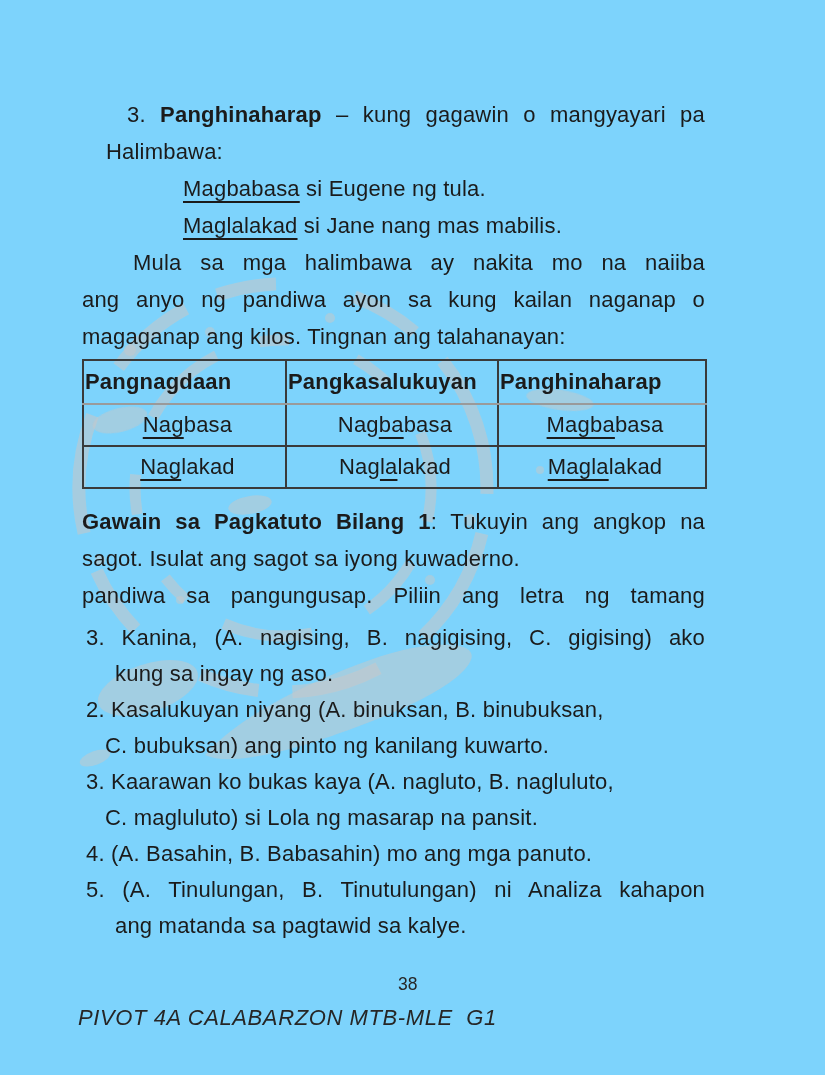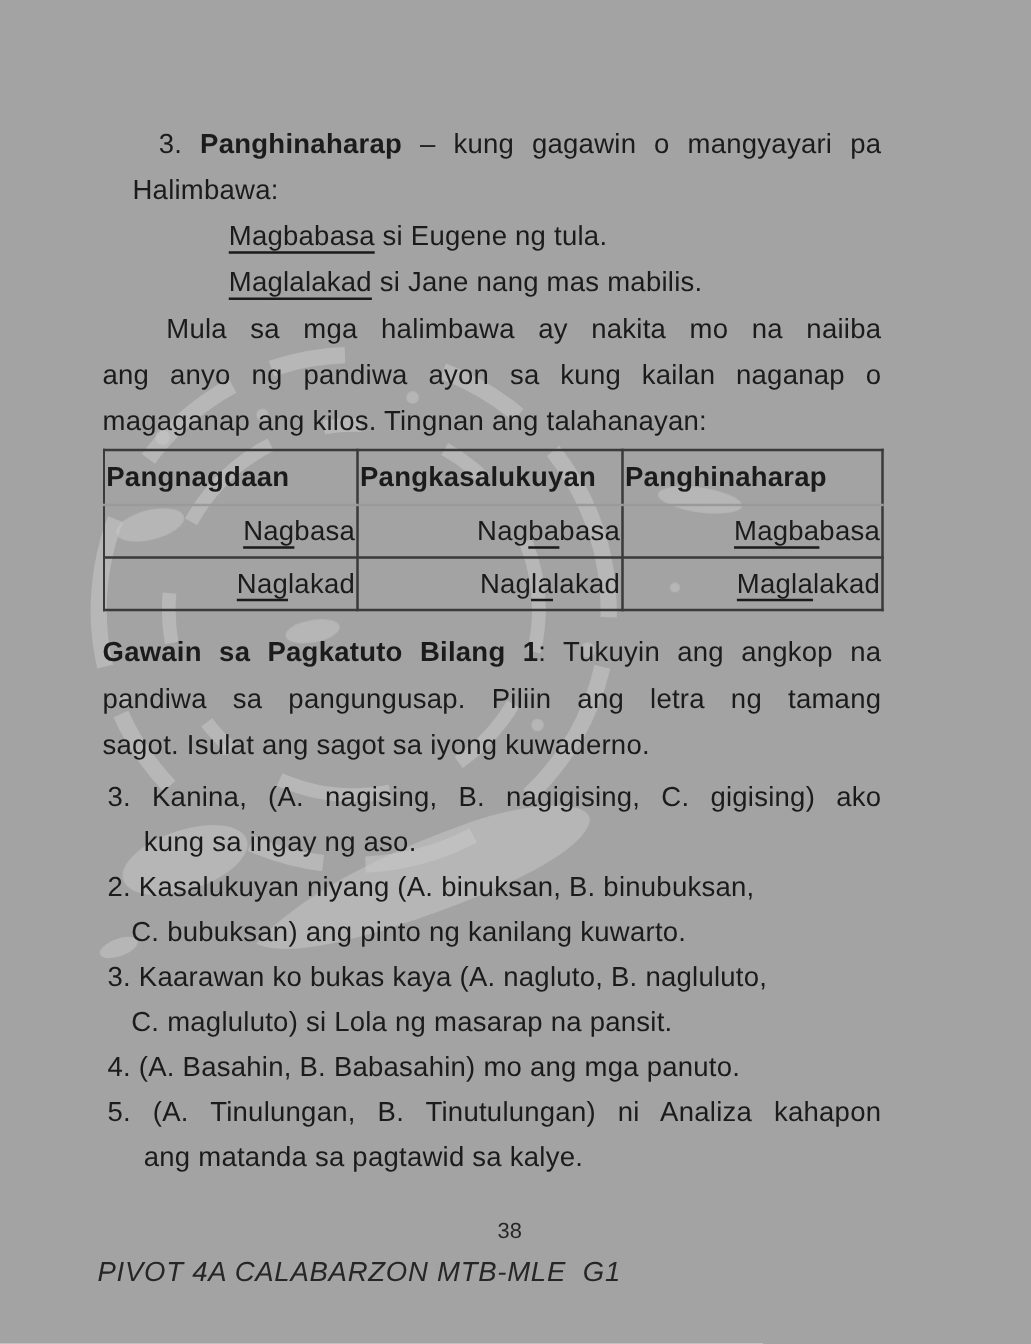--- a/index.html
+++ b/index.html
@@ -1,37 +1,37 @@
 <!DOCTYPE html>
 <html><head>
 <meta charset="utf-8">
 <style>
   html,body{margin:0;padding:0;}
   body{
     width:825px;height:1075px;background:#ffffff;position:relative;
     font-family:"Liberation Sans",sans-serif;color:#1b1b1b;overflow:hidden;
   }
-  .page{position:absolute;inset:0;background:#a3a3a3;}
+  .page{position:absolute;inset:0;background:#7dd3fc;}
   .wm{position:absolute;left:0;top:0;z-index:0;}
   .content{position:absolute;left:82px;top:0;width:623px;z-index:1;}
   .line{font-size:22px;line-height:37px;min-height:37px;letter-spacing:.2px;}
   .just{text-align:justify;text-align-last:justify;}
   .b{font-weight:bold;}
   .ul{text-decoration:underline;text-decoration-thickness:2px;text-underline-offset:5px;}
   .def1{padding-left:45px;}
   .def2{padding-left:48px;}
   .hal{padding-left:24px;}
   .ex{padding-left:101px;}
   .pind{padding-left:51px;}
   .block-top{margin-top:96px;}
   table{border-collapse:collapse;width:623px;table-layout:fixed;margin-top:4px;}
   col.c1{width:203px;}col.c2{width:212px;}col.c3{width:208px;}
   th{height:40px;font-size:22px;font-weight:bold;text-align:left;
      border:2px solid #3a3a3a;border-bottom:2px solid #9a9a9a;letter-spacing:.2px;}
-  td{height:38px;font-size:22px;text-align:right;padding-left:7px;
+  td{height:38px;font-size:22px;text-align:center;padding-left:7px;
      border:2px solid #3a3a3a;border-top:2px solid #9a9a9a;letter-spacing:.2px;}
   .task{margin-top:14px;}
   .list{margin-top:6px;}
   .list .line{line-height:36px;min-height:36px;}
   .ln1{padding-left:4px;}
   .ln2a{padding-left:33px;}
   .ln2b{padding-left:23px;}
   .footer{position:absolute;top:973px;left:0;width:825px;height:26px;z-index:1;}
   .footer-left{position:absolute;left:78px;top:0;font-style:italic;font-size:22px;
      letter-spacing:.6px;white-space:pre;color:#262626;margin-top:32px;}
@@ -100,22 +100,22 @@
         <tr>
           <td><span></span><span class="ul">Nag</span><span>lakad</span></td>
           <td><span>Nag</span><span class="ul">la</span><span>lakad</span></td>
           <td><span></span><span class="ul">Magla</span><span>lakad</span></td>
         </tr>
       </tbody>
     </table>
 
     <div class="task">
       <div class="line just"><span class="b">Gawain sa Pagkatuto Bilang 1</span><span>: Tukuyin ang angkop na</span></div>
+      <div class="line">sagot. Isulat ang sagot sa iyong kuwaderno.</div>
       <div class="line just">pandiwa sa pangungusap. Piliin ang letra ng tamang</div>
-      <div class="line">sagot. Isulat ang sagot sa iyong kuwaderno.</div>
     </div>
 
     <div class="list">
       <div class="line just ln1">3. Kanina, (A. nagising, B. nagigising, C. gigising) ako</div>
       <div class="line ln2a">kung sa ingay ng aso.</div>
       <div class="line ln1">2. Kasalukuyan niyang (A. binuksan, B. binubuksan,</div>
       <div class="line ln2b">C. bubuksan) ang pinto ng kanilang kuwarto.</div>
       <div class="line ln1">3. Kaarawan ko bukas kaya (A. nagluto, B. nagluluto,</div>
       <div class="line ln2b">C. magluluto) si Lola ng masarap na pansit.</div>
       <div class="line ln1">4. (A. Basahin, B. Babasahin) mo ang mga panuto.</div>

